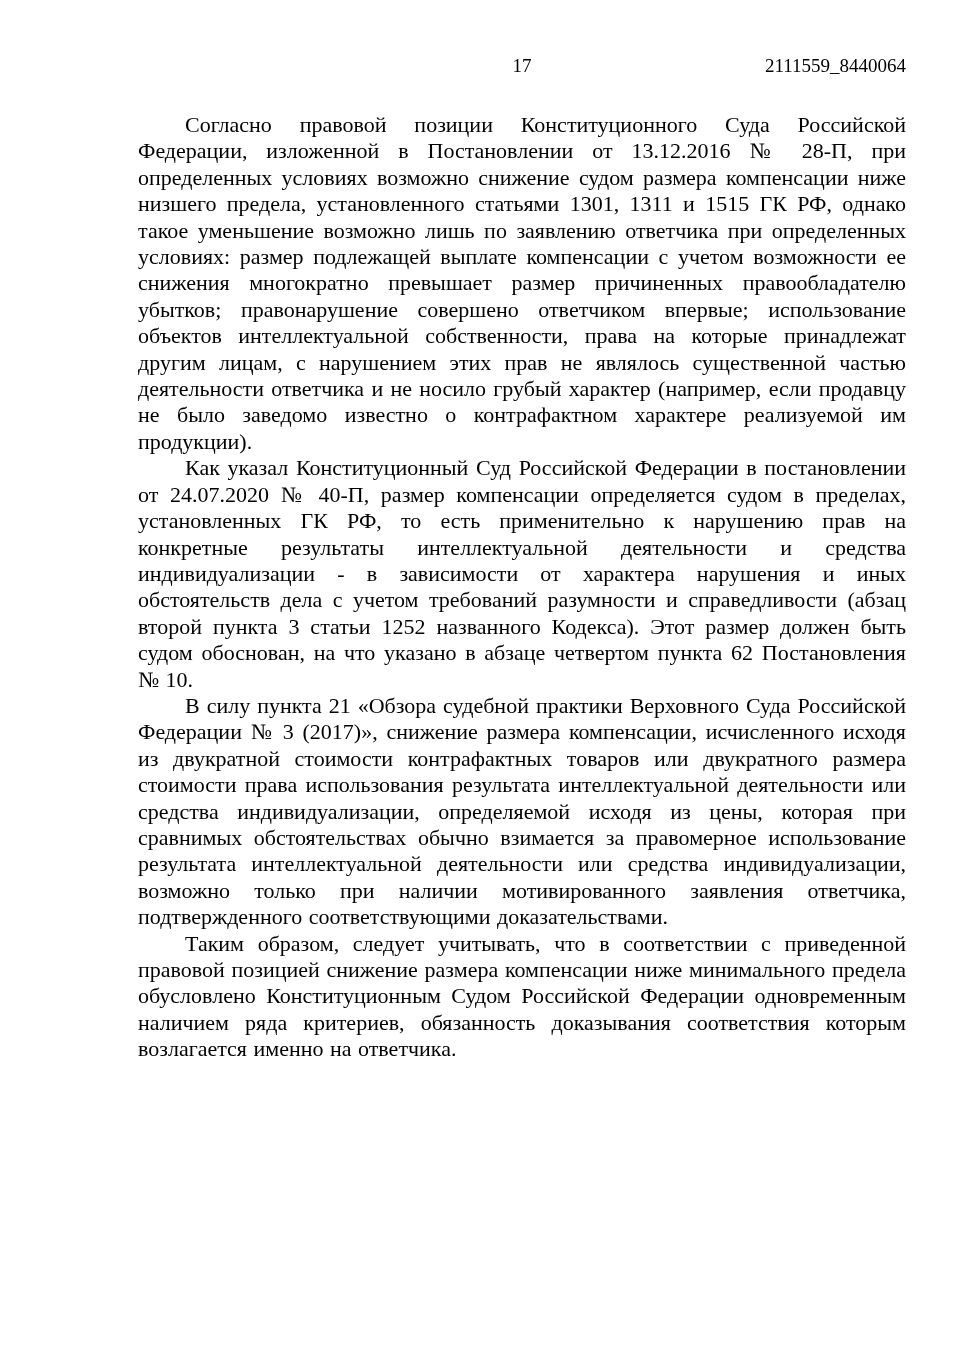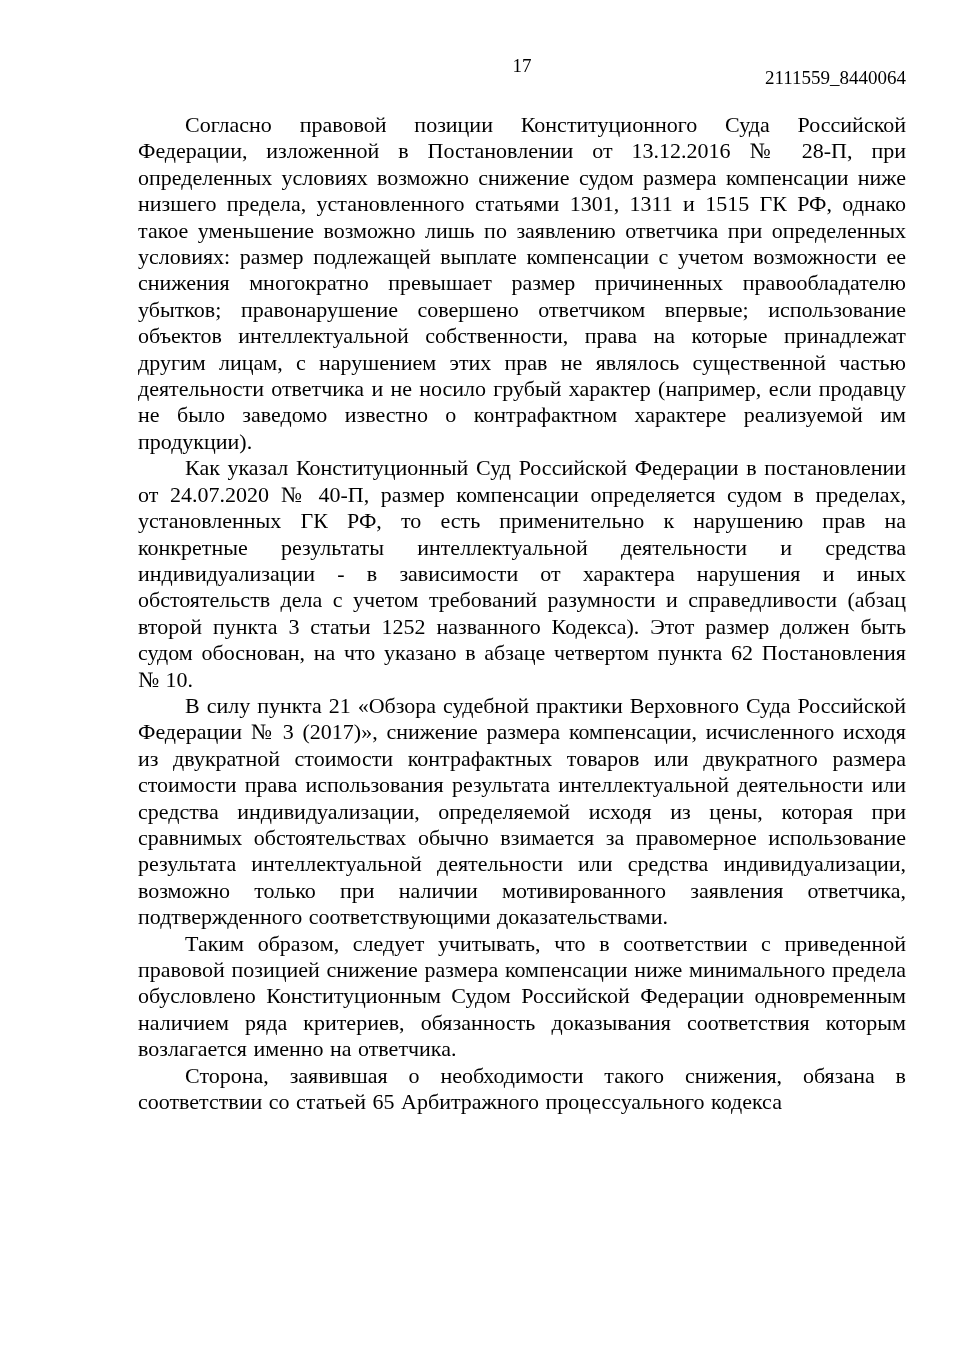--- a/index.html
+++ b/index.html
@@ -28,21 +28,21 @@
   }
   .page-number {
     position: absolute;
     left: 0;
     right: 0;
     text-align: center;
   }
   .doc-id {
     position: absolute;
     right: 0;
-    top: 12px;
+    top: 0;
     text-align: right;
   }
   .content {
     position: absolute;
     top: 112px;
     left: 138px;
     width: 768px;
   }
   .content p {
     margin: 0;
@@ -63,16 +63,15 @@
   <div class="page-header">
     <span class="page-number">17</span>
     <span class="doc-id">2111559_8440064</span>
   </div>
 
   <div class="content">
     <p>Согласно правовой позиции Конституционного Суда Российской Федерации, изложенной в Постановлении от 13.12.2016 № 28-П, при определенных условиях возможно снижение судом размера компенсации ниже низшего предела, установленного статьями 1301, 1311 и 1515 ГК РФ, однако такое уменьшение возможно лишь по заявлению ответчика при определенных условиях: размер подлежащей выплате компенсации с учетом возможности ее снижения многократно превышает размер причиненных правообладателю убытков; правонарушение совершено ответчиком впервые; использование объектов интеллектуальной собственности, права на которые принадлежат другим лицам, с нарушением этих прав не являлось существенной частью деятельности ответчика и не носило грубый характер (например, если продавцу не было заведомо известно о контрафактном характере реализуемой им продукции).</p>
     <p>Как указал Конституционный Суд Российской Федерации в постановлении от 24.07.2020 № 40-П, размер компенсации определяется судом в пределах, установленных ГК РФ, то есть применительно к нарушению прав на конкретные результаты интеллектуальной деятельности и средства индивидуализации - в зависимости от характера нарушения и иных обстоятельств дела с учетом требований разумности и справедливости (абзац второй пункта 3 статьи 1252 названного Кодекса). Этот размер должен быть судом обоснован, на что указано в абзаце четвертом пункта 62 Постановления № 10.</p>
     <p>В силу пункта 21 «Обзора судебной практики Верховного Суда Российской Федерации № 3 (2017)», снижение размера компенсации, исчисленного исходя из двукратной стоимости контрафактных товаров или двукратного размера стоимости права использования результата интеллектуальной деятельности или средства индивидуализации, определяемой исходя из цены, которая при сравнимых обстоятельствах обычно взимается за правомерное использование результата интеллектуальной деятельности или средства индивидуализации, возможно только при наличии мотивированного заявления ответчика, подтвержденного соответствующими доказательствами.</p>
     <p>Таким образом, следует учитывать, что в соответствии с приведенной правовой позицией снижение размера компенсации ниже минимального предела обусловлено Конституционным Судом Российской Федерации одновременным наличием ряда критериев, обязанность доказывания соответствия которым возлагается именно на ответчика.</p>
-    <p>Сторона, заявившая о необходимости такого снижения, обязана в соответствии со статьей 65 Арбитражного процессуального кодекса</p>
   </div>
 
 </div>
 
 </body></html>

